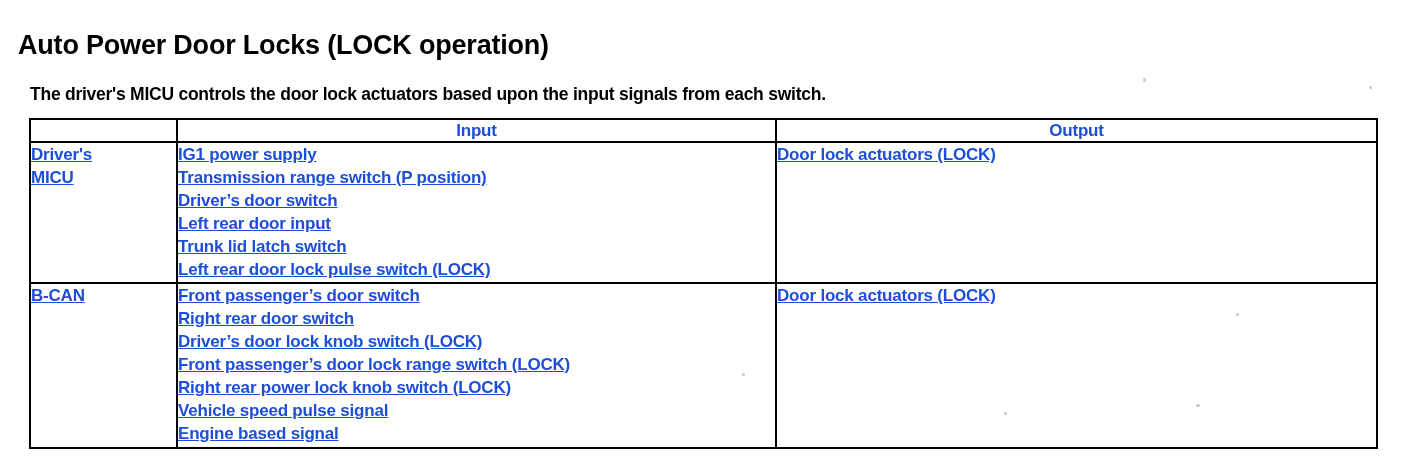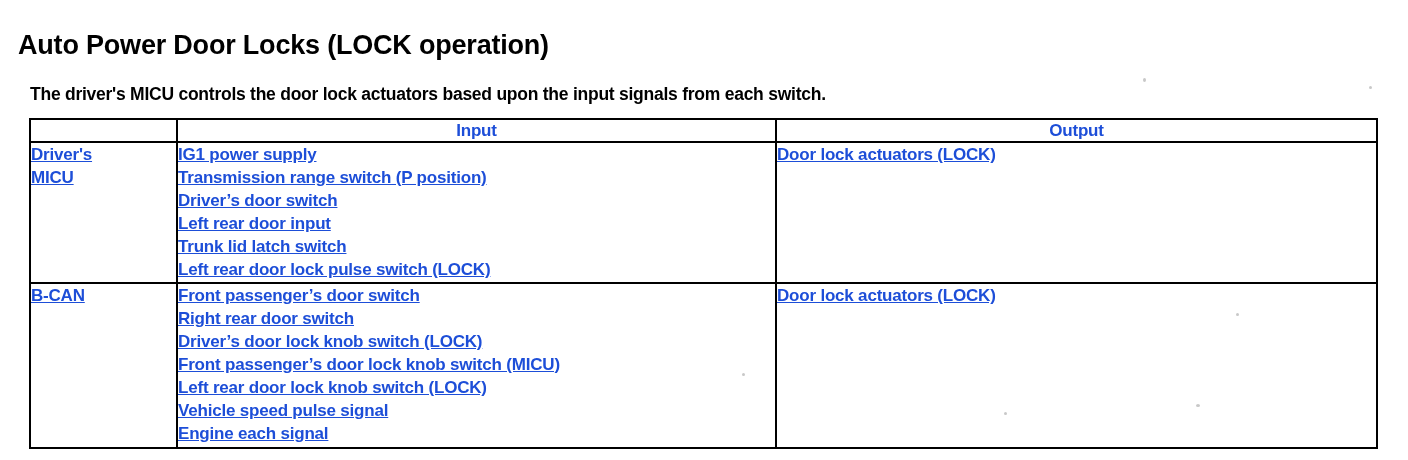--- a/index.html
+++ b/index.html
@@ -150,24 +150,24 @@
 
       <tr class="row-2">
         <td class="cell-pad">
           <div class="src-label">B-CAN</div>
         </td>
         <td class="cell-pad">
           <ul class="sig-list">
             <li>Front passenger’s door switch</li>
             <li>Right rear door switch</li>
             <li>Driver’s door lock knob switch (LOCK)</li>
-            <li>Front passenger’s door lock knob switch (MICU)</li>
-            <li>Left rear door lock knob switch (LOCK)</li>
+            <li>Front passenger’s door lock range switch (LOCK)</li>
+            <li>Right rear power lock knob switch (LOCK)</li>
             <li>Vehicle speed pulse signal</li>
-            <li>Engine each signal</li>
+            <li>Engine based signal</li>
           </ul>
         </td>
         <td class="cell-pad">
           <div class="out-text">Door lock actuators (LOCK)</div>
         </td>
       </tr>
 
     </tbody>
   </table>
 

